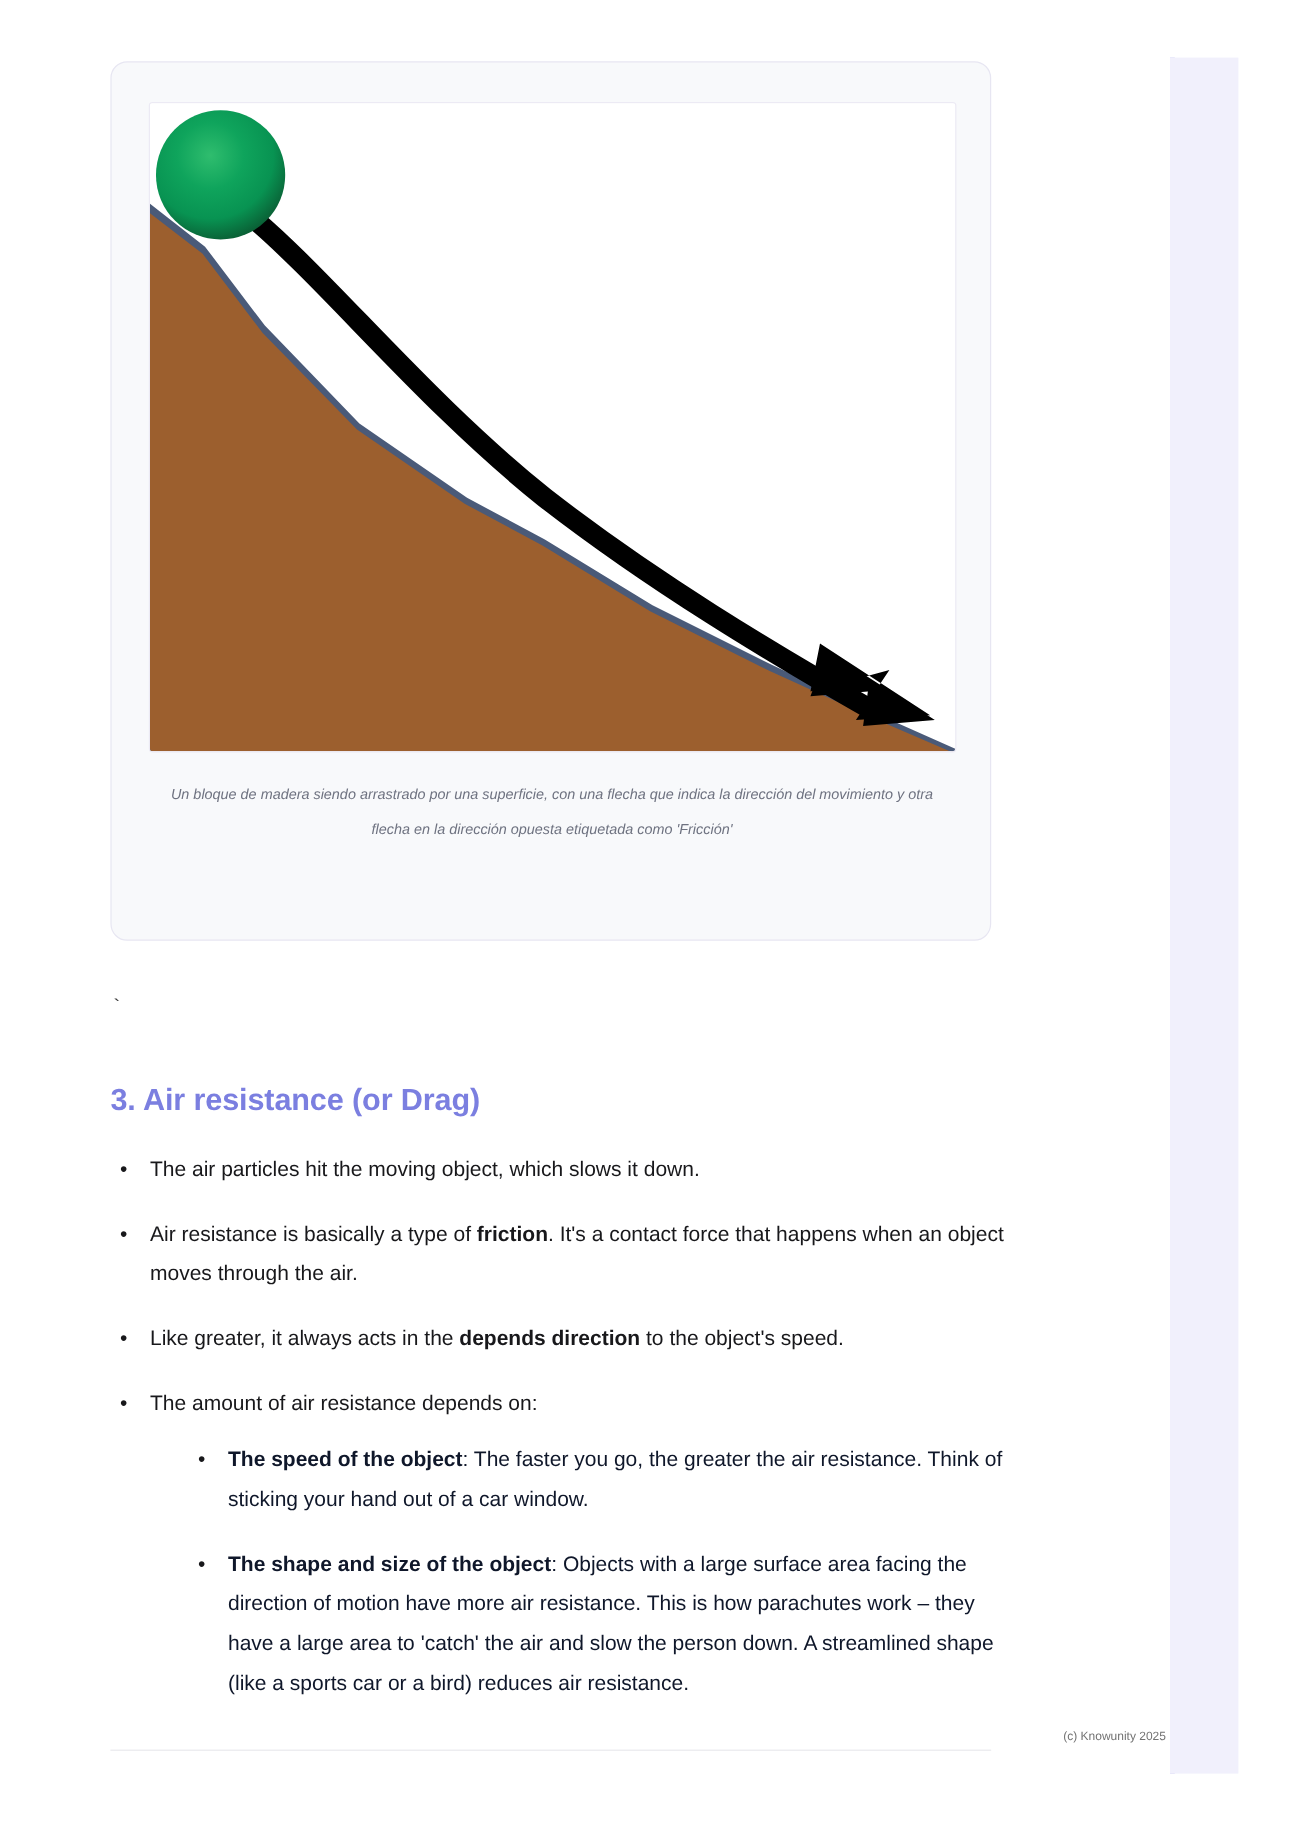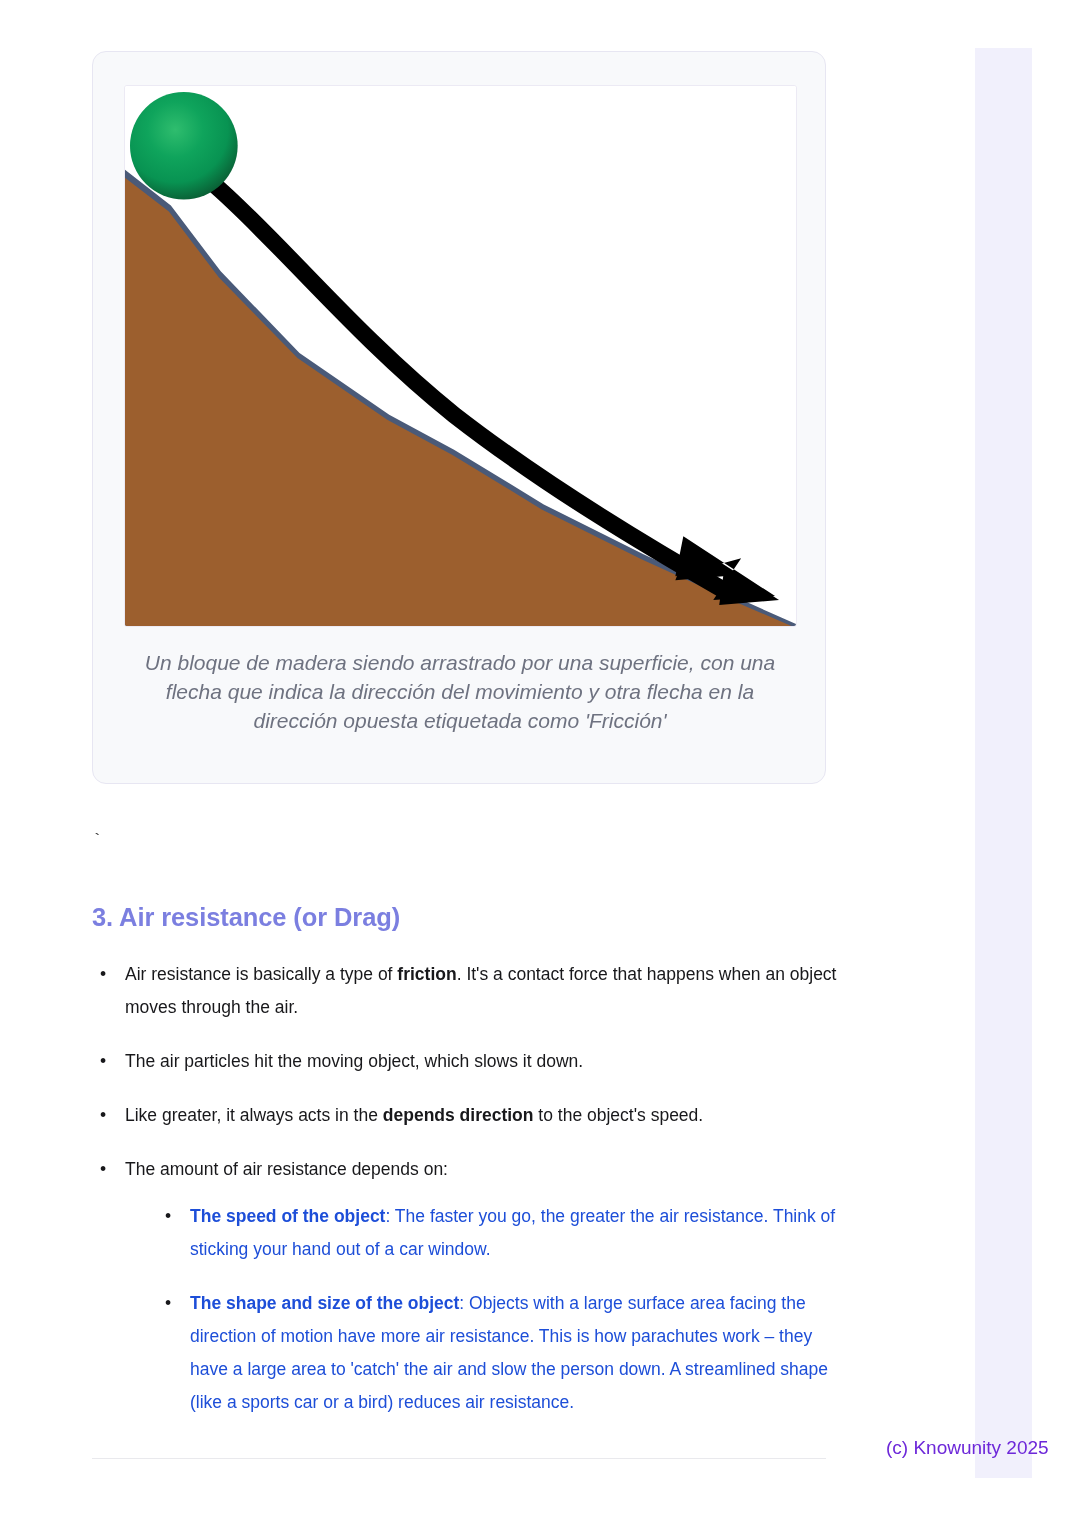--- a/index.html
+++ b/index.html
@@ -63,21 +63,21 @@
 
   .figure-frame svg { display: block; width: 100%; height: 100%; }
 
   .figure-caption {
     position: absolute;
     left: 34px;
     top: 596px;
     width: 666px;
     text-align: center;
     font-style: italic;
-    font-size: 21px;
+    font-size: 12px;
     line-height: 29px;
     color: #6e7280;
   }
 
   
   .stray-tick {
     position: absolute;
     left: 92px;
     top: 828px;
     font-size: 17px;
@@ -125,21 +125,21 @@
     line-height: 33px;
     color: #18181b;
   }
 
   li.b2 {
     position: relative;
     padding-left: 33px;
     margin-bottom: 21px;
     font-size: 17.5px;
     line-height: 33px;
-    color: #1d4ed8;
+    color: #0f172a;
   }
   li.b2::before {
     content: "\2022";
     position: absolute;
     left: 8px;
     top: 0;
     font-size: 17.5px;
     line-height: 33px;
     color: #18181b;
   }
@@ -156,23 +156,23 @@
     top: 1458px;
     width: 734px;
     height: 1px;
     background: #e9e9ed;
   }
 
   .watermark {
     position: absolute;
     left: 886px;
     top: 1439px;
-    font-size: 19px;
+    font-size: 10px;
     line-height: 18px;
-    color: #6d28d9;
+    color: #737373;
     white-space: nowrap;
   }
 </style>
 </head>
 <body>
 
 <div id="page">
 
   <div id="right-rail-edge"></div>
   <div id="right-rail"></div>
@@ -205,22 +205,22 @@
 
     <div class="figure-caption">Un bloque de madera siendo arrastrado por una superficie, con una flecha que indica la dirección del movimiento y otra flecha en la dirección opuesta etiquetada como 'Fricción'</div>
   </div>
 
   <div class="stray-tick">`</div>
 
   <h2 class="section-heading">3. Air resistance (or Drag)</h2>
 
   <div class="bullets">
     <ul class="lvl1" id="bullet-root">
+        <li class="b1"><span>The air particles hit the moving object, which slows it down.</span></li>
         <li class="b1"><span>Air resistance is basically a type of </span><span class="bold">friction</span><span>. It's a contact force that happens when an object moves through the air.</span></li>
-        <li class="b1"><span>The air particles hit the moving object, which slows it down.</span></li>
         <li class="b1"><span>Like greater, it always acts in the </span><span class="bold">depends direction</span><span> to the object's speed.</span></li>
         <li class="b1 has-sub"><span>The amount of air resistance depends on:</span><ul class="lvl2">
             <li class="b2"><span class="bold">The speed of the object</span><span>: The faster you go, the greater the air resistance. Think of sticking your hand out of a car window.</span></li>
             <li class="b2"><span class="bold">The shape and size of the object</span><span>: Objects with a large surface area facing the direction of motion have more air resistance. This is how parachutes work – they have a large area to 'catch' the air and slow the person down. A streamlined shape (like a sports car or a bird) reduces air resistance.</span></li>
           </ul></li>
       </ul>
   </div>
 
   <div class="footer-rule"></div>
   <div class="watermark">(c) Knowunity 2025</div>

